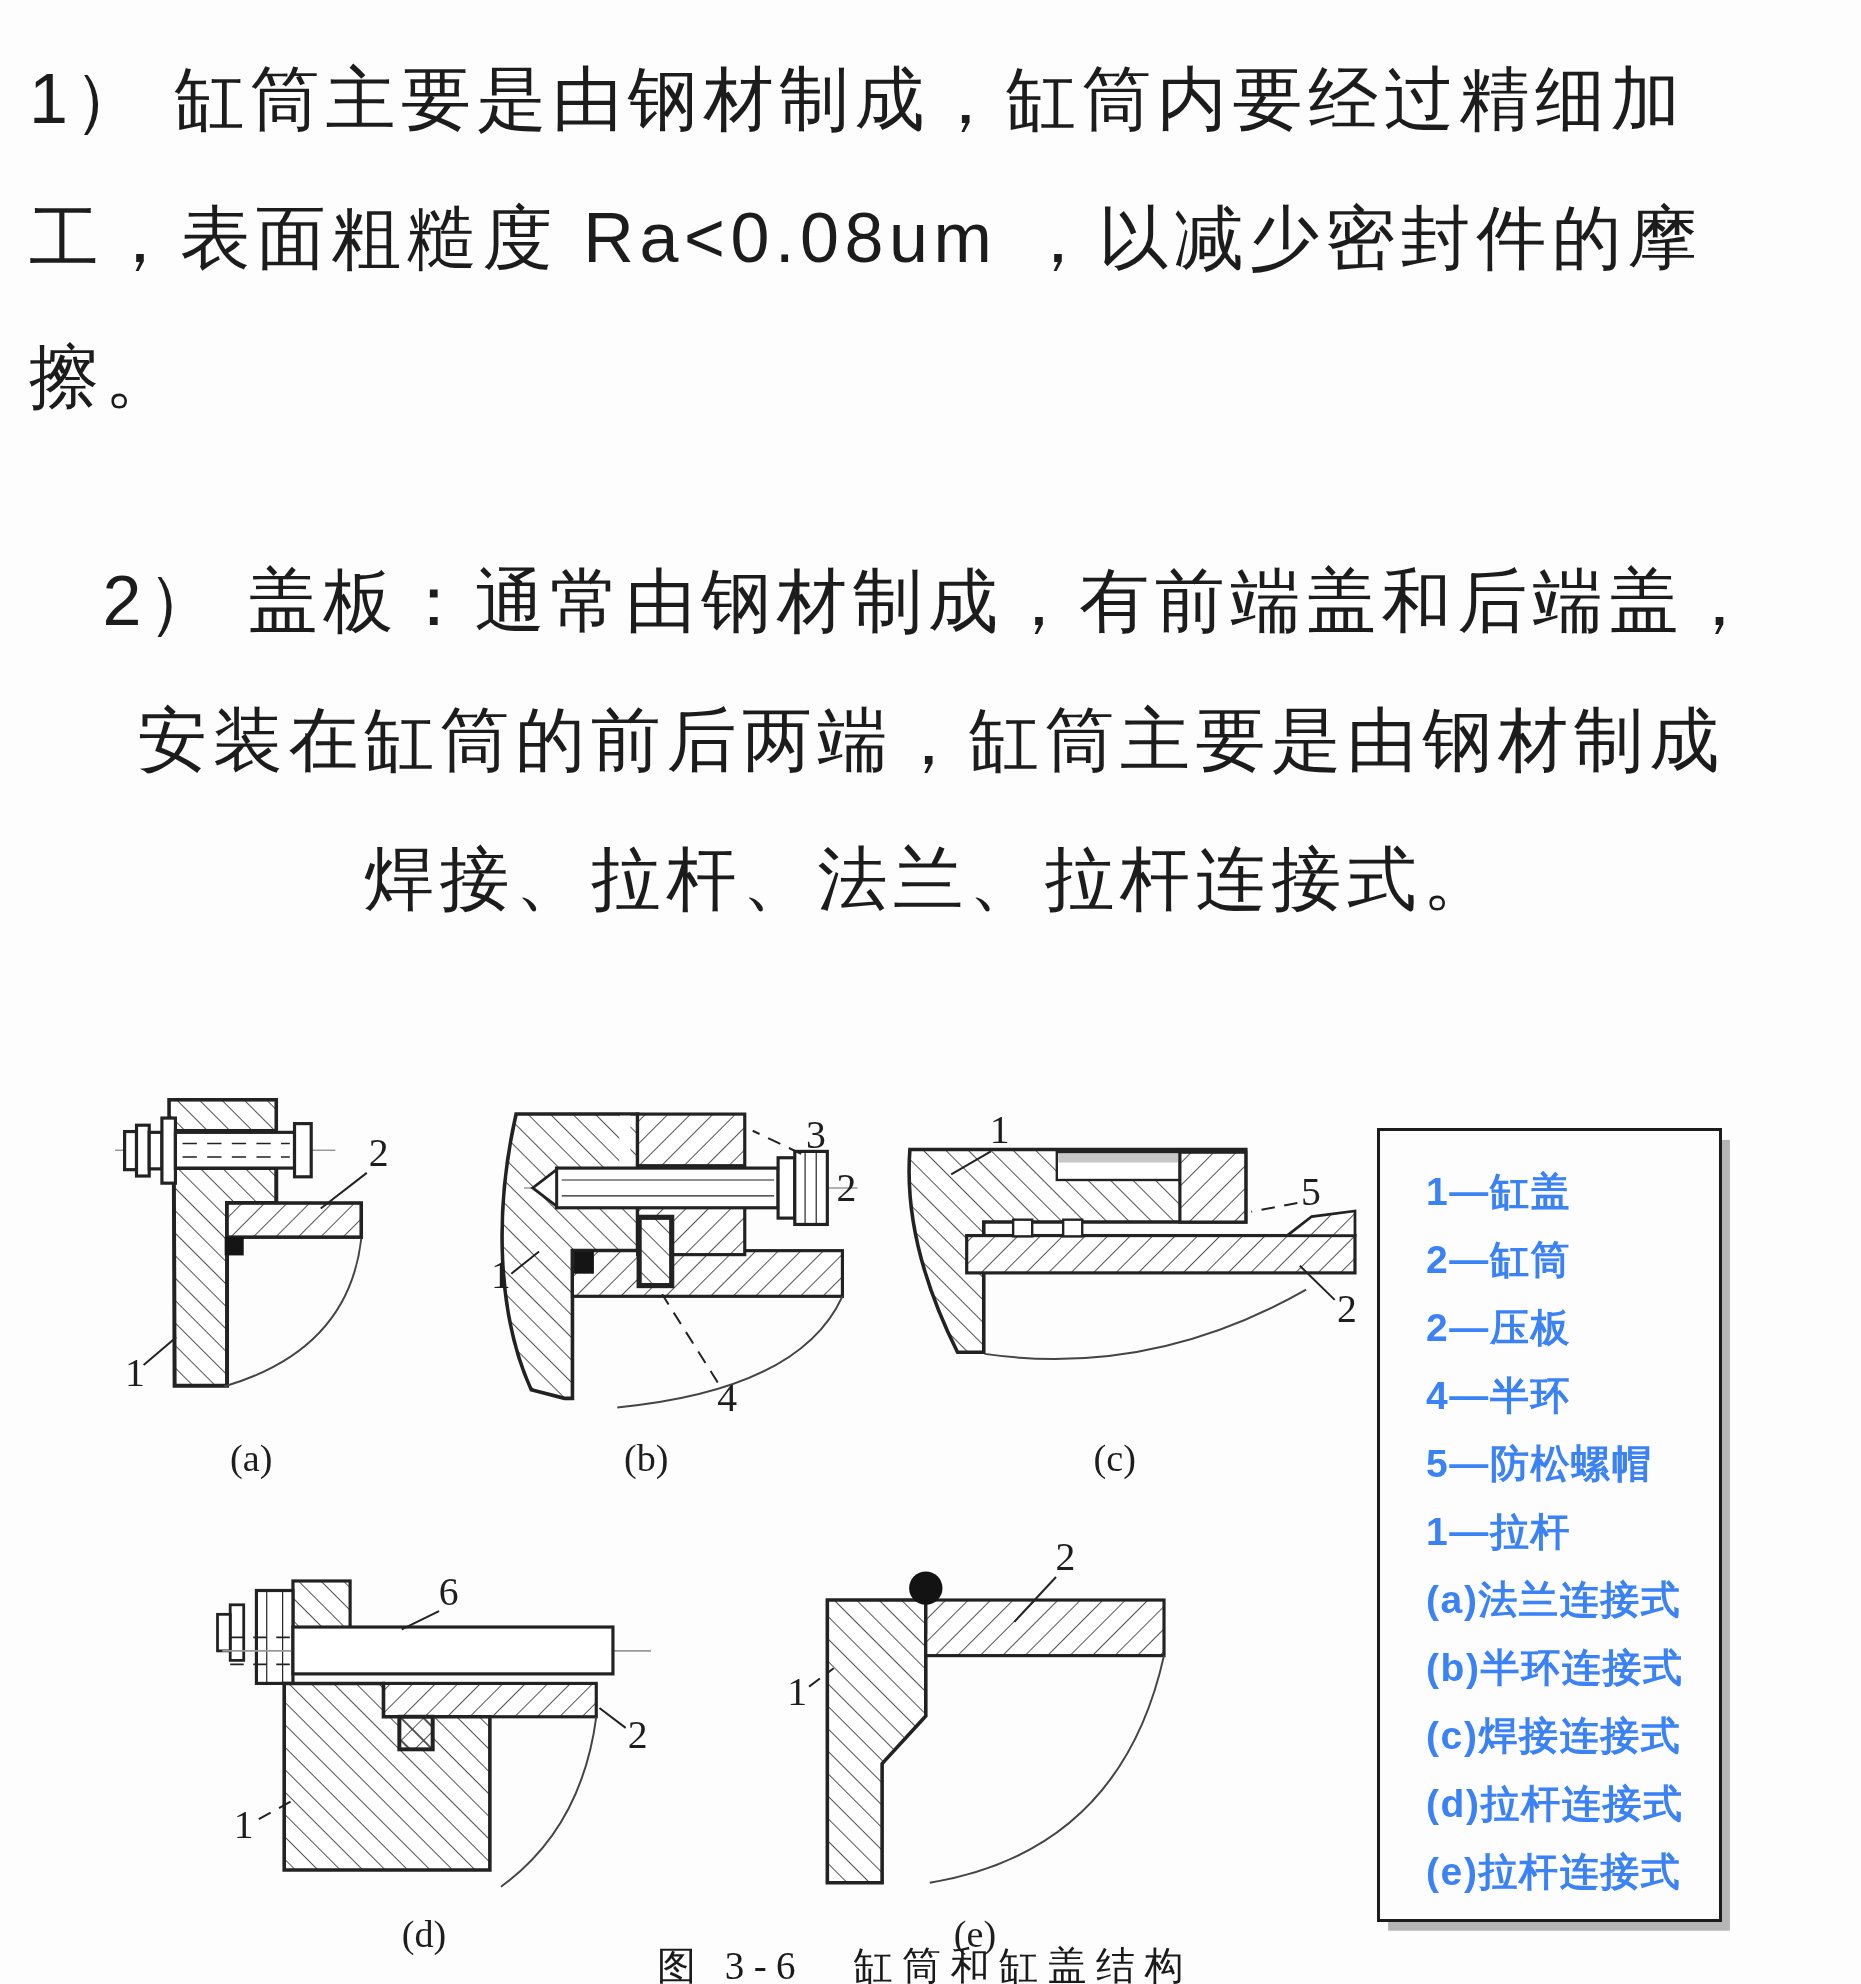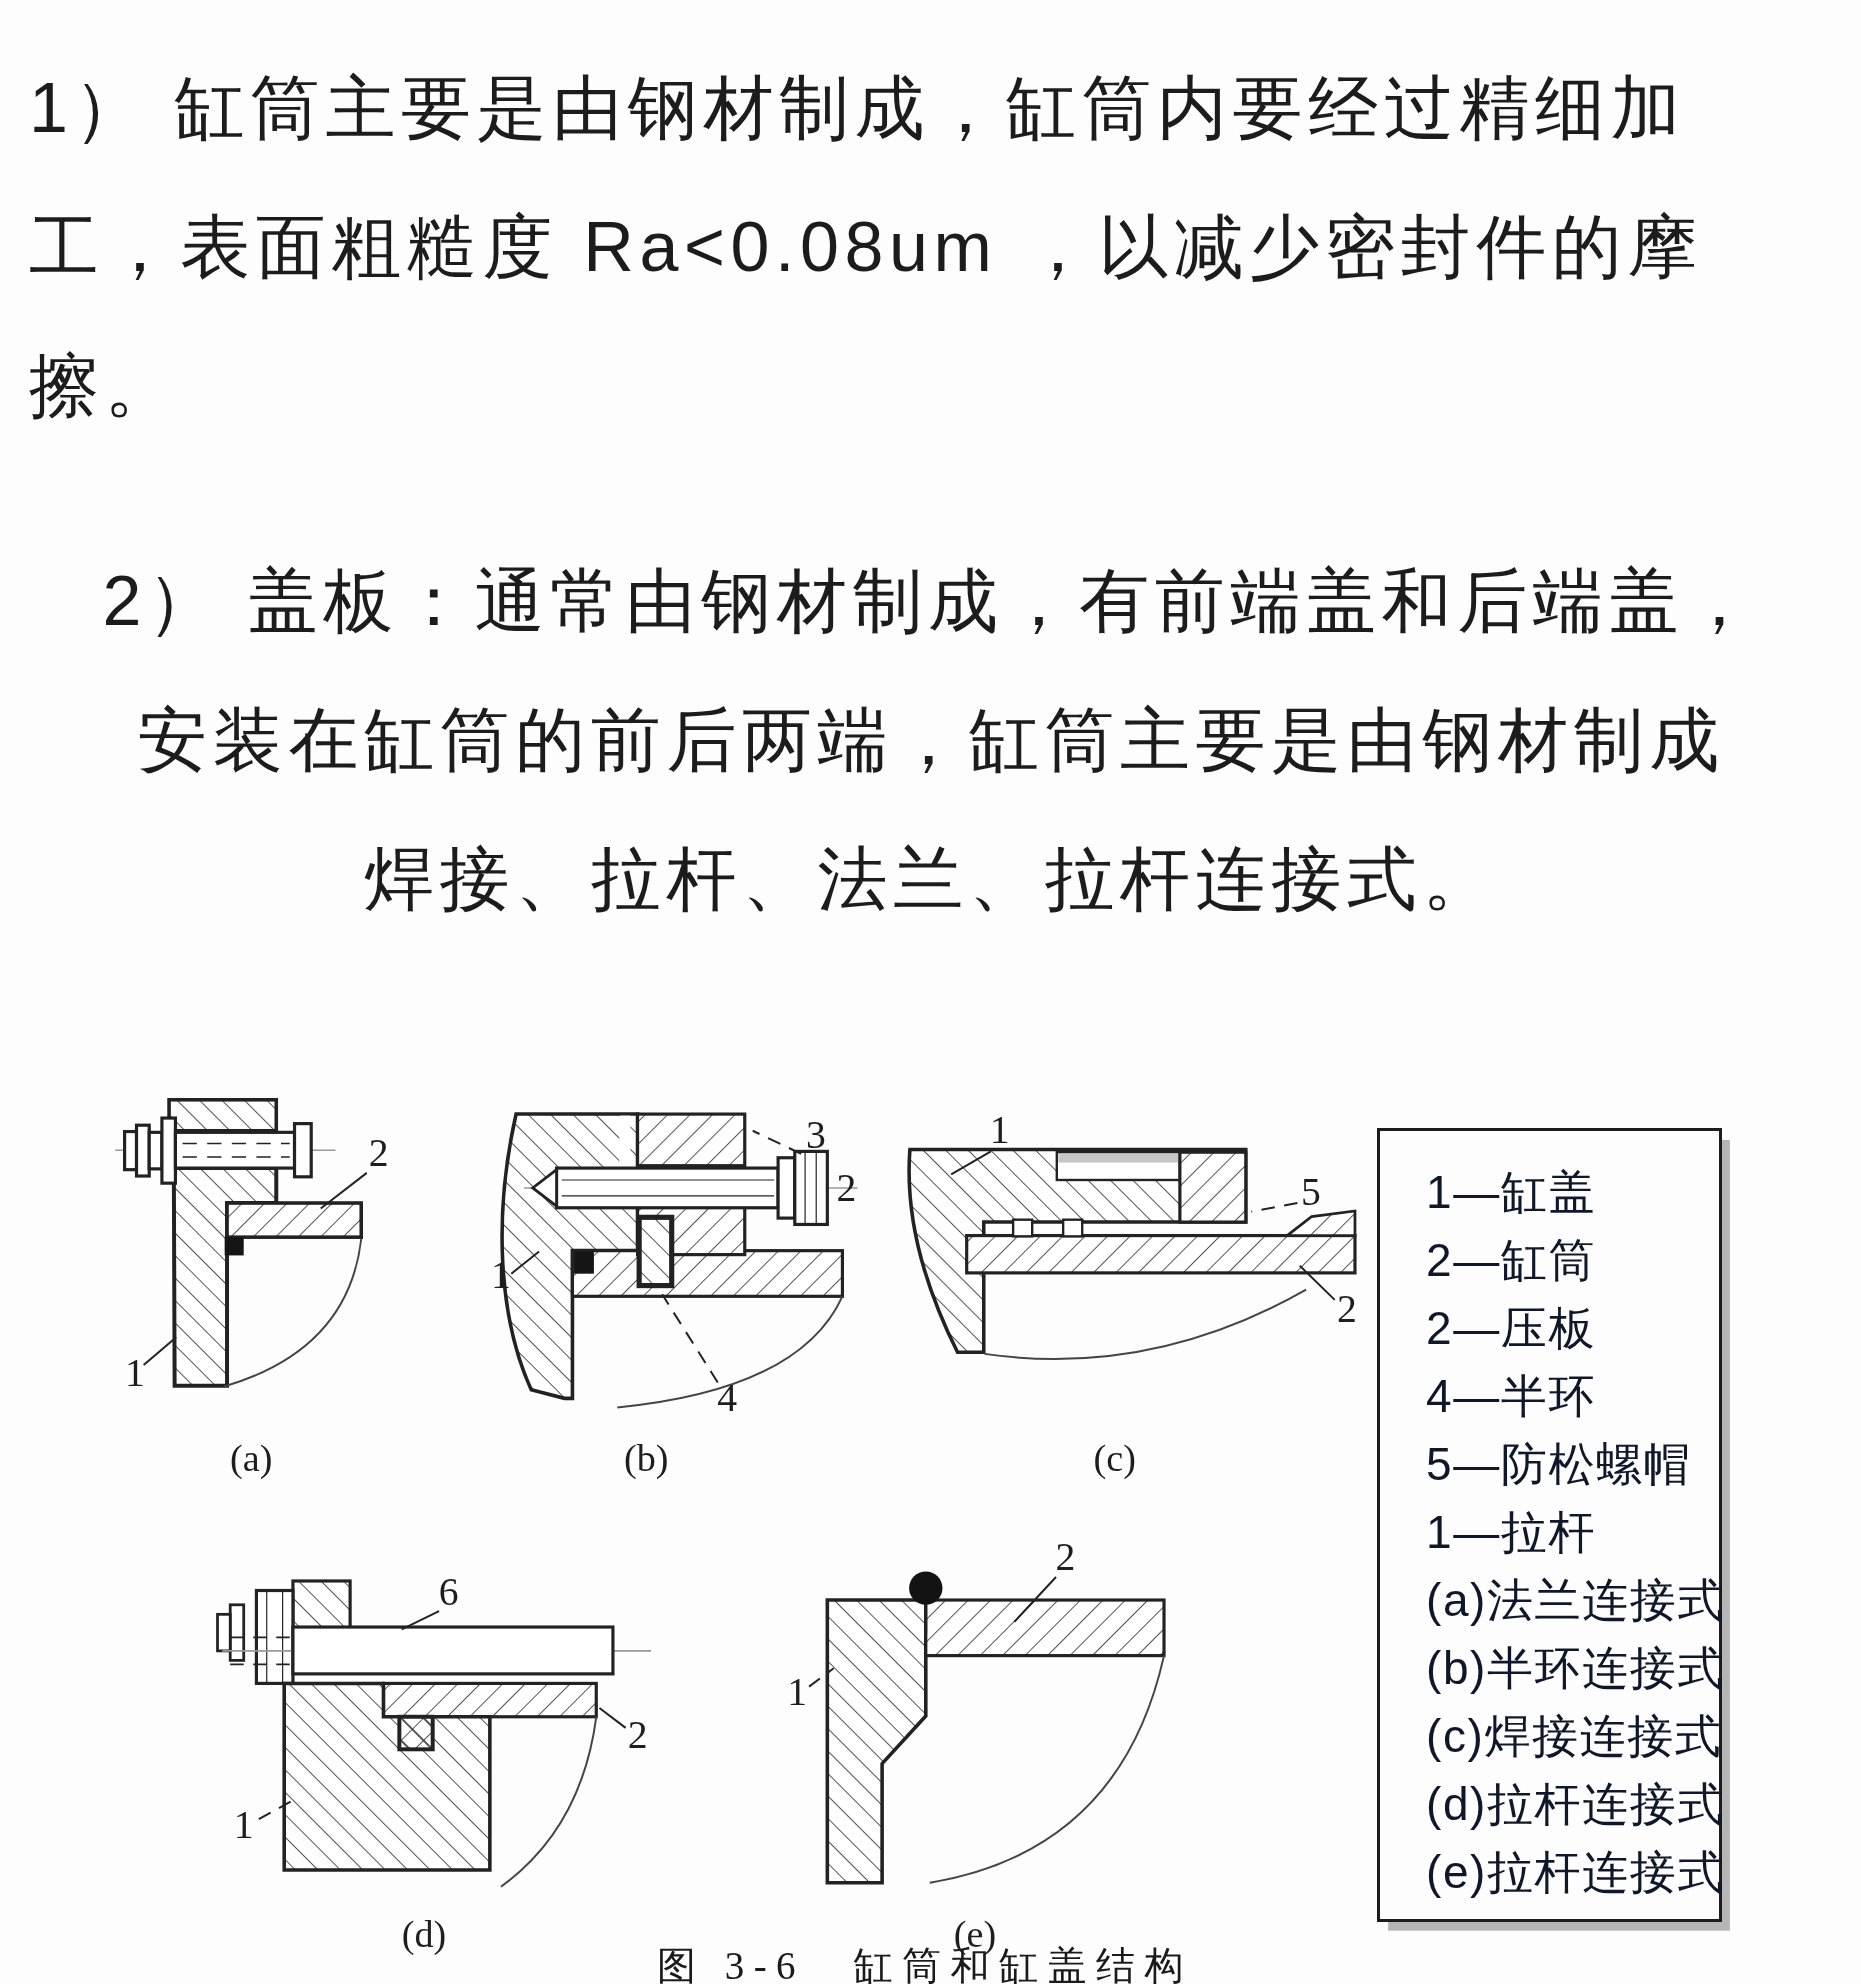--- a/index.html
+++ b/index.html
@@ -10,37 +10,37 @@
     overflow:hidden;
     font-family:"Liberation Sans", sans-serif;
     color:#1c1c1c;
   }
   .para{
     position:absolute;left:29px;width:1804px;
     font-size:70px;letter-spacing:5.6px;line-height:139px;
     color:#1c1c1c;
   }
   .para .ln{white-space:nowrap;height:139px;}
-  #p1{top:39px;}
+  #p1{top:30px;}
   #p2{top:532px;text-align:center;}
   .figure{
     position:absolute;left:103px;top:1072px;width:1644px;height:933px;
   }
   .figure svg{position:absolute;left:0;top:0;width:1644px;height:933px;}
   .legendbox{
     position:absolute;left:1274px;top:56px;width:345px;height:794px;
     box-sizing:border-box;
     border:3.2px solid #1c1c1c;
     background:#fdfdfd;
     box-shadow:9.5px 10.3px 0 -1.6px #b5b5b5;
     padding:27px 8px 0 46px;
   }
   .legendbox .li{
-    font-size:46px;line-height:68px;white-space:nowrap;
-    color:#0f172a;letter-spacing:1.6px;
+    font-size:39px;line-height:68px;white-space:nowrap;
+    color:#3b82f6;letter-spacing:1.6px;font-weight:bold;
   }
   .figcaption{
     position:absolute;left:0;top:867px;width:1644px;
     text-align:center;
     font-family:"Liberation Serif", serif;
     font-size:39px;letter-spacing:9.5px;color:#1a1a1a;
     white-space:nowrap;
   }
   .lbl{font-family:"Liberation Serif", serif;font-size:100px;fill:#1e1e1e;}
   .cap{font-family:"Liberation Serif", serif;font-size:96px;fill:#1e1e1e;}

